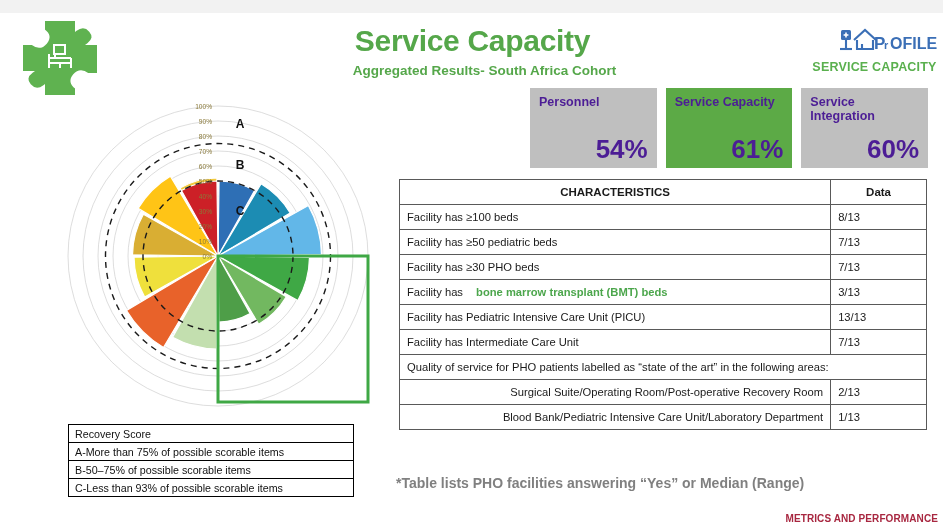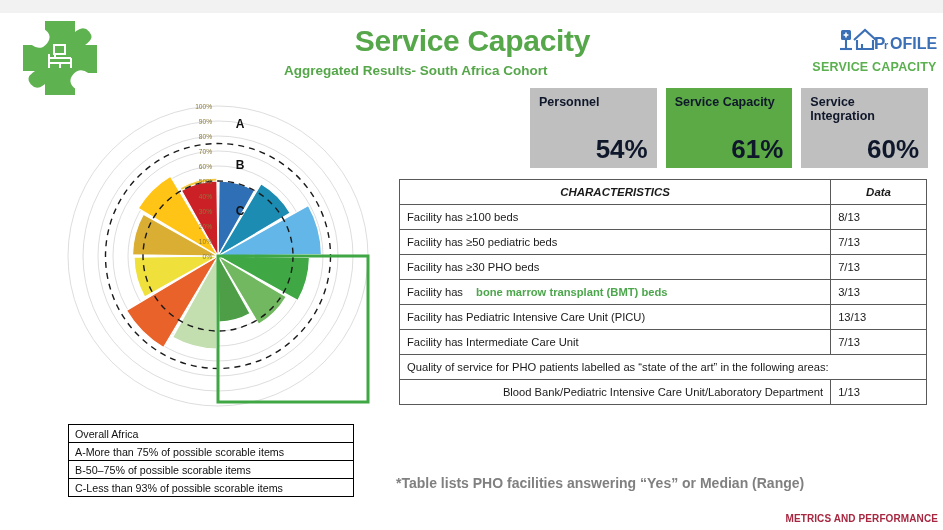--- a/index.html
+++ b/index.html
@@ -22,60 +22,60 @@
   .puzzle svg { display:block; }
 
   
   .hdr-title {
     position:absolute; left:300px; top:24px; width:345px;
     text-align:center;
     font-size:30px; font-weight:bold; color:#55a74a;
     letter-spacing:-0.3px;
   }
   .hdr-sub {
-    position:absolute; left:284px; top:63px; width:345px;
-    text-align:left;
+    position:absolute; left:312px; top:63px; width:345px;
+    text-align:center;
     font-size:13.5px; font-weight:bold; color:#55a74a;
   }
 
   
   .profile-logo {
     position:absolute; left:838px; top:24px; width:100px; height:30px;
   }
   .profile-logo svg{display:block;}
   .profile-cap {
     position:absolute; left:806px; top:60px; width:137px;
     text-align:center;
     font-size:12.5px; font-weight:bold; color:#5ab04e;
     letter-spacing:0.2px;
   }
 
   
   .scores { position:absolute; left:530px; top:88px; width:398px; height:80px;
             display:flex; gap:9px; }
   .score-box {
     flex:1; position:relative; padding:7px 9px 5px 9px;
-    color:#0f172a;
+    color:#4c1d95;
   }
   .score-box .sb-label {
     font-size:12.5px; font-weight:bold; line-height:1.15; text-align:left;
   }
   .score-box .sb-value {
     position:absolute; right:9px; bottom:3px;
     font-size:26px; font-weight:bold;
   }
 
   
   .tbl { position:absolute; left:399px; top:179px; width:528px; border-collapse:collapse; }
   .tbl td, .tbl th {
     border:1px solid #595959;
     font-size:11.2px; color:#1a1a1a; font-weight:normal;
     padding:4px 7px; vertical-align:middle; height:25px;
   }
-  .tbl th { font-weight:bold; text-align:center; font-size:11.5px;font-style:italic;}
+  .tbl th { font-weight:bold; text-align:center; font-size:11.5px;}
   .col-char { width:432px; }
   .col-data { width:96px; text-align:left; }
   .cell-right  { text-align:right; padding-right:9px;}
   .green-txt { color:#4CA64C; font-weight:bold;padding-left:10px; }
   .green-bold-row { color:#4CA64C; font-weight:bold; font-size:11.3px; }
 
   
   .footnote {
     position:absolute; left:396px; top:463px;
     font-size:14px; color:#808080; font-weight:bold;margin-top:12px;
@@ -193,32 +193,36 @@
       <td class="col-data">13/13</td>
     </tr>
     <tr>
       <td class="col-char">Facility has Intermediate Care Unit</td>
       <td class="col-data">7/13</td>
     </tr>
     <tr>
       <td class="green-bold-row" colspan="2">Quality of service for PHO patients labelled as “state of the art” in the following areas:</td>
     </tr>
     <tr>
+      <td class="col-char cell-right">Surgical Suite/Operating Room/Post-operative Recovery Room</td>
+      <td class="col-data green-txt">2/13</td>
+    </tr>
+    <tr>
       <td class="col-char cell-right">Blood Bank/Pediatric Intensive Care Unit/Laboratory Department</td>
       <td class="col-data green-txt">1/13</td>
     </tr>
   </tbody>
     </table>
 
   <div class="footnote">*Table lists PHO facilities answering “Yes” or Median (Range)</div>
 
   <table class="legend">
     <tbody>
         <tr>
-      <td>Overall Africa</td>
+      <td>Recovery Score</td>
     </tr>
     <tr>
       <td>A-More than 75% of possible scorable items</td>
     </tr>
     <tr>
       <td>B-50–75% of possible scorable items</td>
     </tr>
     <tr>
       <td>C-Less than 93% of possible scorable items</td>
     </tr>

